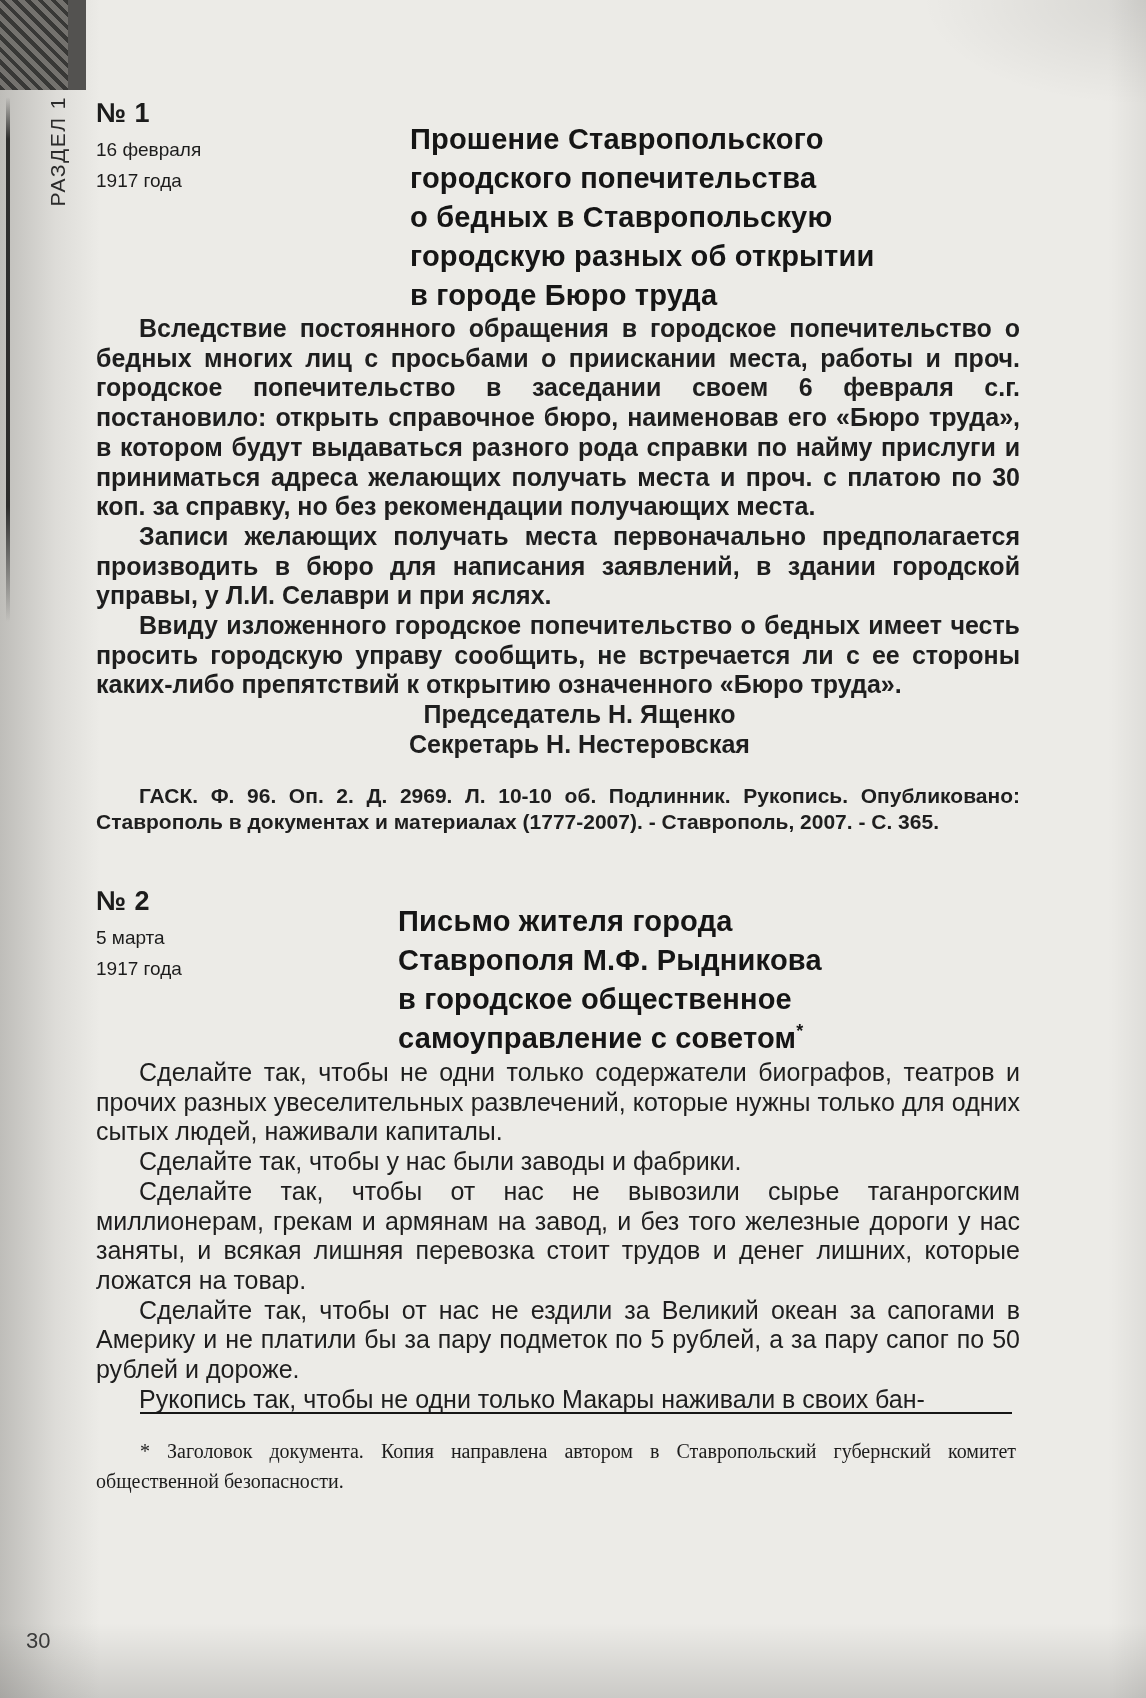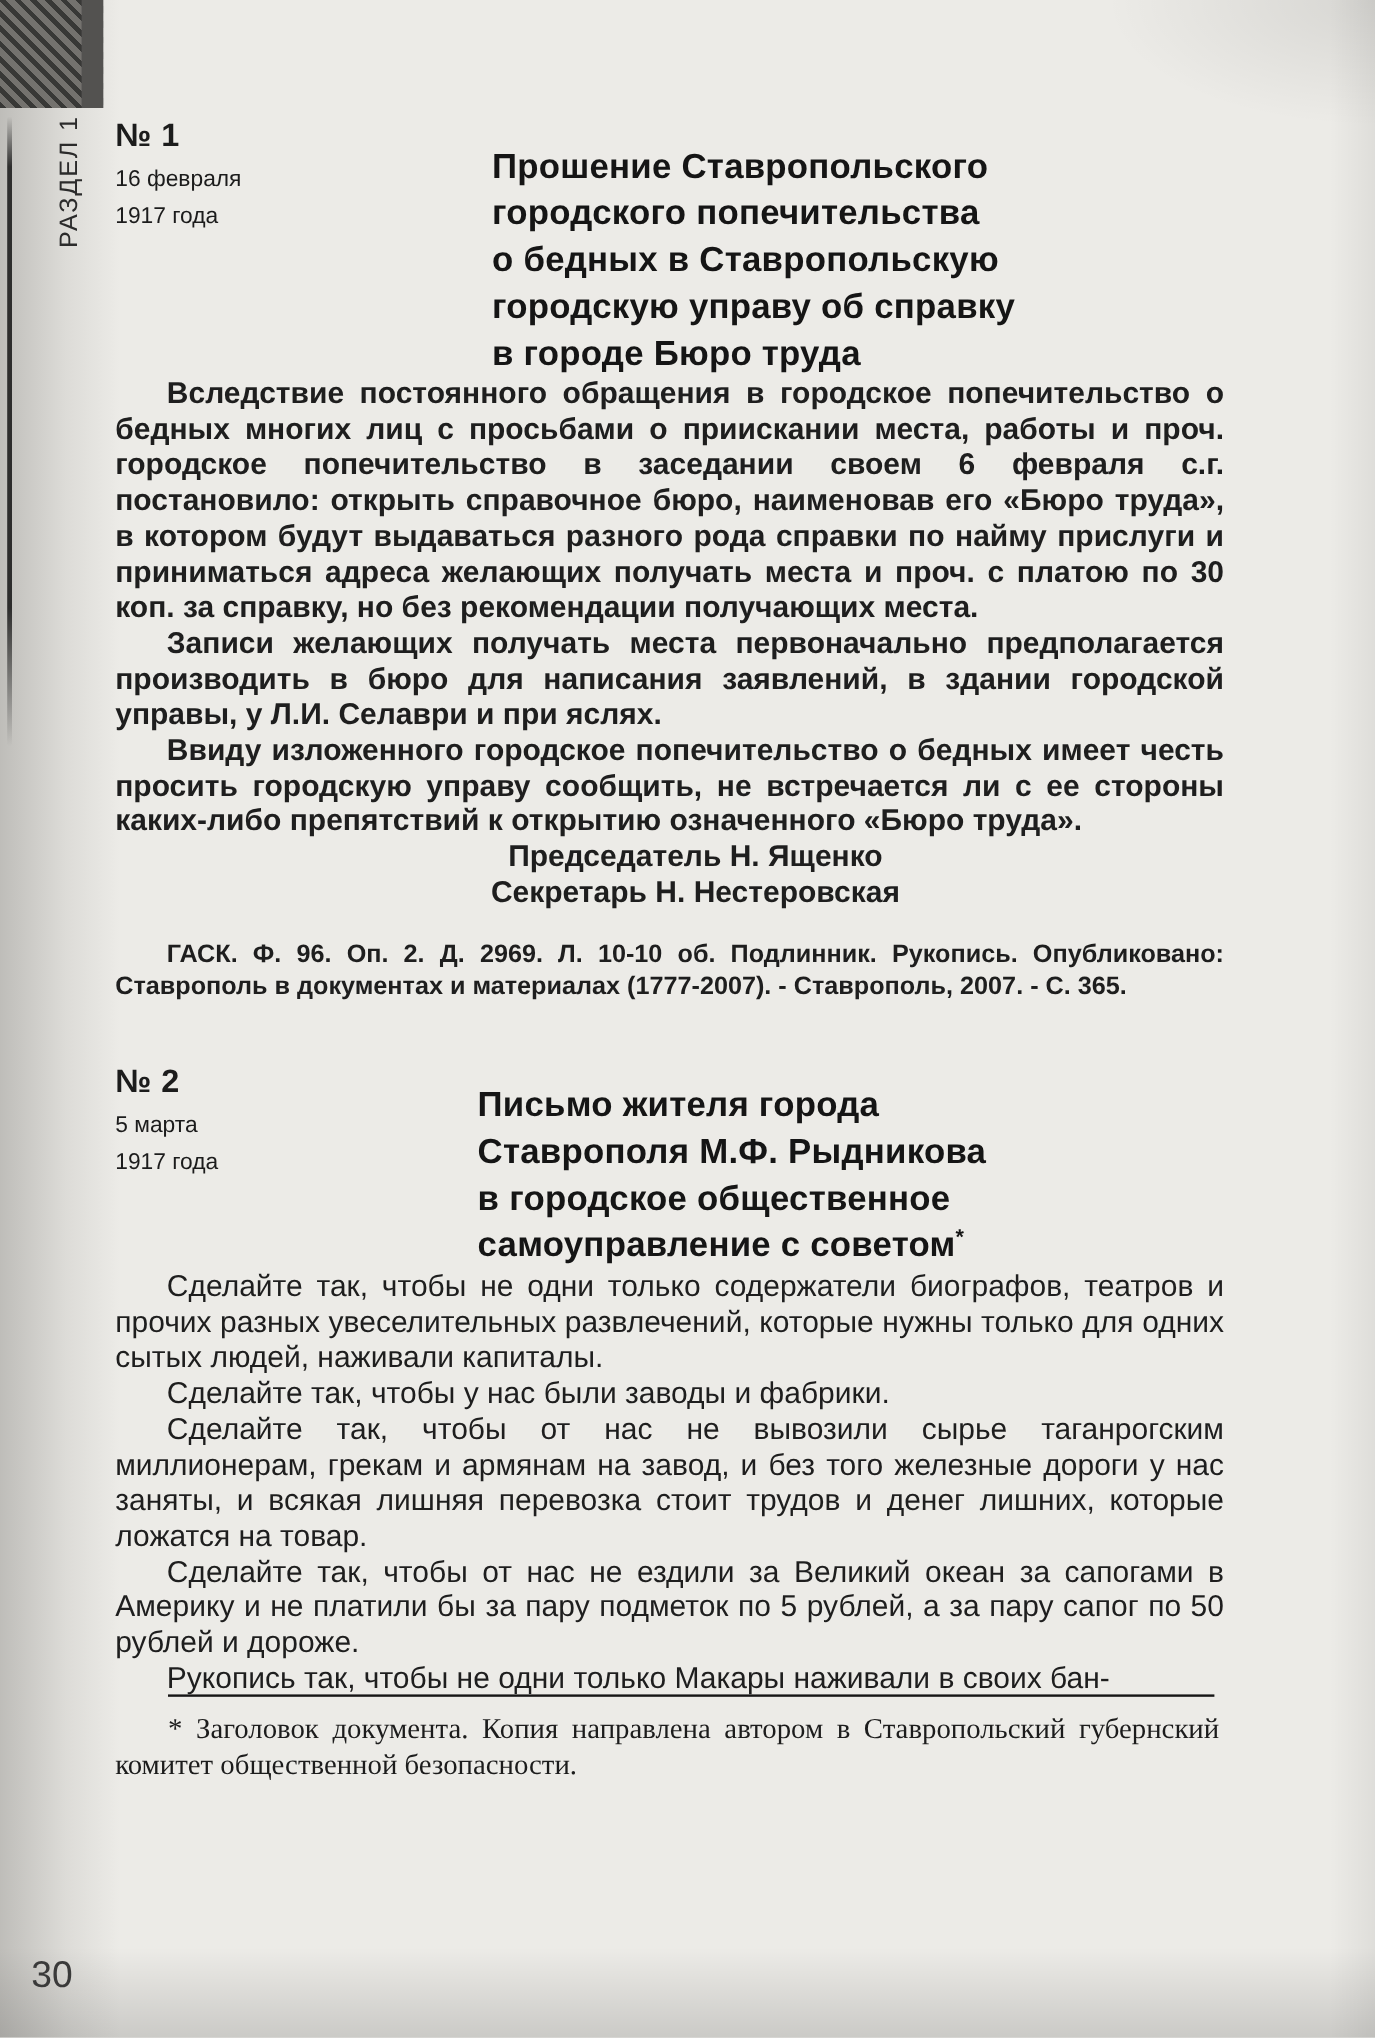--- a/index.html
+++ b/index.html
@@ -39,21 +39,21 @@
 
   .section-label {
     position: absolute; left: 46px; top: 96px;
     writing-mode: vertical-rl; transform: rotate(180deg);
     font-size: 21px; letter-spacing: 1.5px; color: #2b2b2b;
     white-space: nowrap;
   }
 
   .page-number {
     position: absolute; left: 26px; top: 1628px;
-    font-size: 31px; color: #3a3a3a;
+    font-size: 22px; color: #3a3a3a;
   }
 
   .doc-meta { position: absolute; left: 96px; width: 285px; color: #1c1c1c; }
   .doc-meta.m1 { top: 98px; }
   .doc-meta.m2 { top: 886px; }
   .doc-num { font-size: 27px; font-weight: 700; letter-spacing: .4px; margin-bottom: 5px; }
   .doc-date { font-size: 19px; line-height: 31px; }
 
   .doc-title {
     position: absolute; left: 398px; width: 640px;
@@ -78,23 +78,23 @@
   .reference {
     margin-top: 23px;
     font-size: 21px; line-height: 26px;
     text-indent: 43px; text-align: justify;
     color: #1e1e1e;
   }
 
   .footnote { position: absolute; left: 96px; top: 1412px; width: 920px; }
   .footnote-rule { margin-left: 44px; width: 872px; height: 2px; background: #161616; }
   .footnote-text {
-    margin-top: 12px;
+    margin-top: 22px;
     font-family: "Liberation Serif", serif;
-    font-size: 24px; line-height: 30px;
+    font-size: 20px; line-height: 30px;
     text-indent: 44px; text-align: justify;
     color: #1c1c1c;
   }
 </style>
 </head>
 <body>
 
 <div class="page">
 
   <div class="corner-hatch">
@@ -109,21 +109,21 @@
     <div class="doc-date">
       <div>16 февраля</div>
       <div>1917 года</div>
     </div>
   </div>
 
   <h2 class="doc-title t1">
       <div class="title-line">Прошение Ставропольского</div>
       <div class="title-line">городского попечительства</div>
       <div class="title-line">о бедных в Ставропольскую</div>
-      <div class="title-line">городскую управу об справку</div>
+      <div class="title-line">городскую разных об открытии</div>
       <div class="title-line">в городе Бюро труда</div>
     </h2>
 
   <div class="doc-body b1">
     <div>
         <p class="para">Вследствие постоянного обращения в городское попечительство о бедных многих лиц с просьбами о приискании места, работы и проч. городское попечительство в заседании своем 6 февраля с.г. постановило: открыть справочное бюро, наименовав его «Бюро труда», в котором будут выдаваться разного рода справки по найму прислуги и приниматься адреса желающих получать места и проч. с платою по 30 коп. за справку, но без рекомендации получающих места.</p>
         <p class="para">Записи желающих получать места первоначально предполагается производить в бюро для написания заявлений, в здании городской управы, у Л.И. Селаври и при яслях.</p>
         <p class="para">Ввиду изложенного городское попечительство о бедных имеет честь просить городскую управу сообщить, не встречается ли с ее стороны каких-либо препятствий к открытию означенного «Бюро труда».</p>
       </div>
     <div class="signatures">

